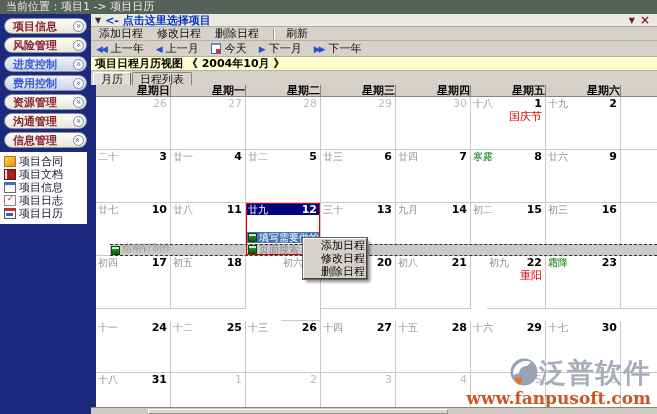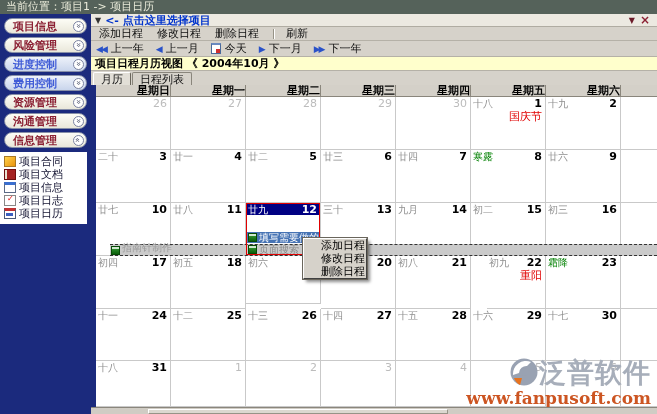--- a/index.html
+++ b/index.html
@@ -329,21 +329,21 @@
             </div>
             <div class="cal-cell filler" style="height: 53px;"></div>
             <div class="cal-cell" style="height: 53px;">
               <span class="lunar">初四</span>
               <span class="num">17</span>
             </div>
             <div class="cal-cell" style="height: 53px;">
               <span class="lunar">初五</span>
               <span class="num">18</span>
             </div>
-            <div class="cal-cell" style="height: 48px;">
+            <div class="cal-cell" style="height: 65px; margin-left: 35px;">
               <span class="lunar">初六</span>
               <span class="num">19</span>
             </div>
             <div class="cal-cell" style="height: 53px;">
               <span class="lunar">初七</span>
               <span class="num">20</span>
             </div>
             <div class="cal-cell" style="height: 53px;">
               <span class="lunar">初八</span>
               <span class="num">21</span>

